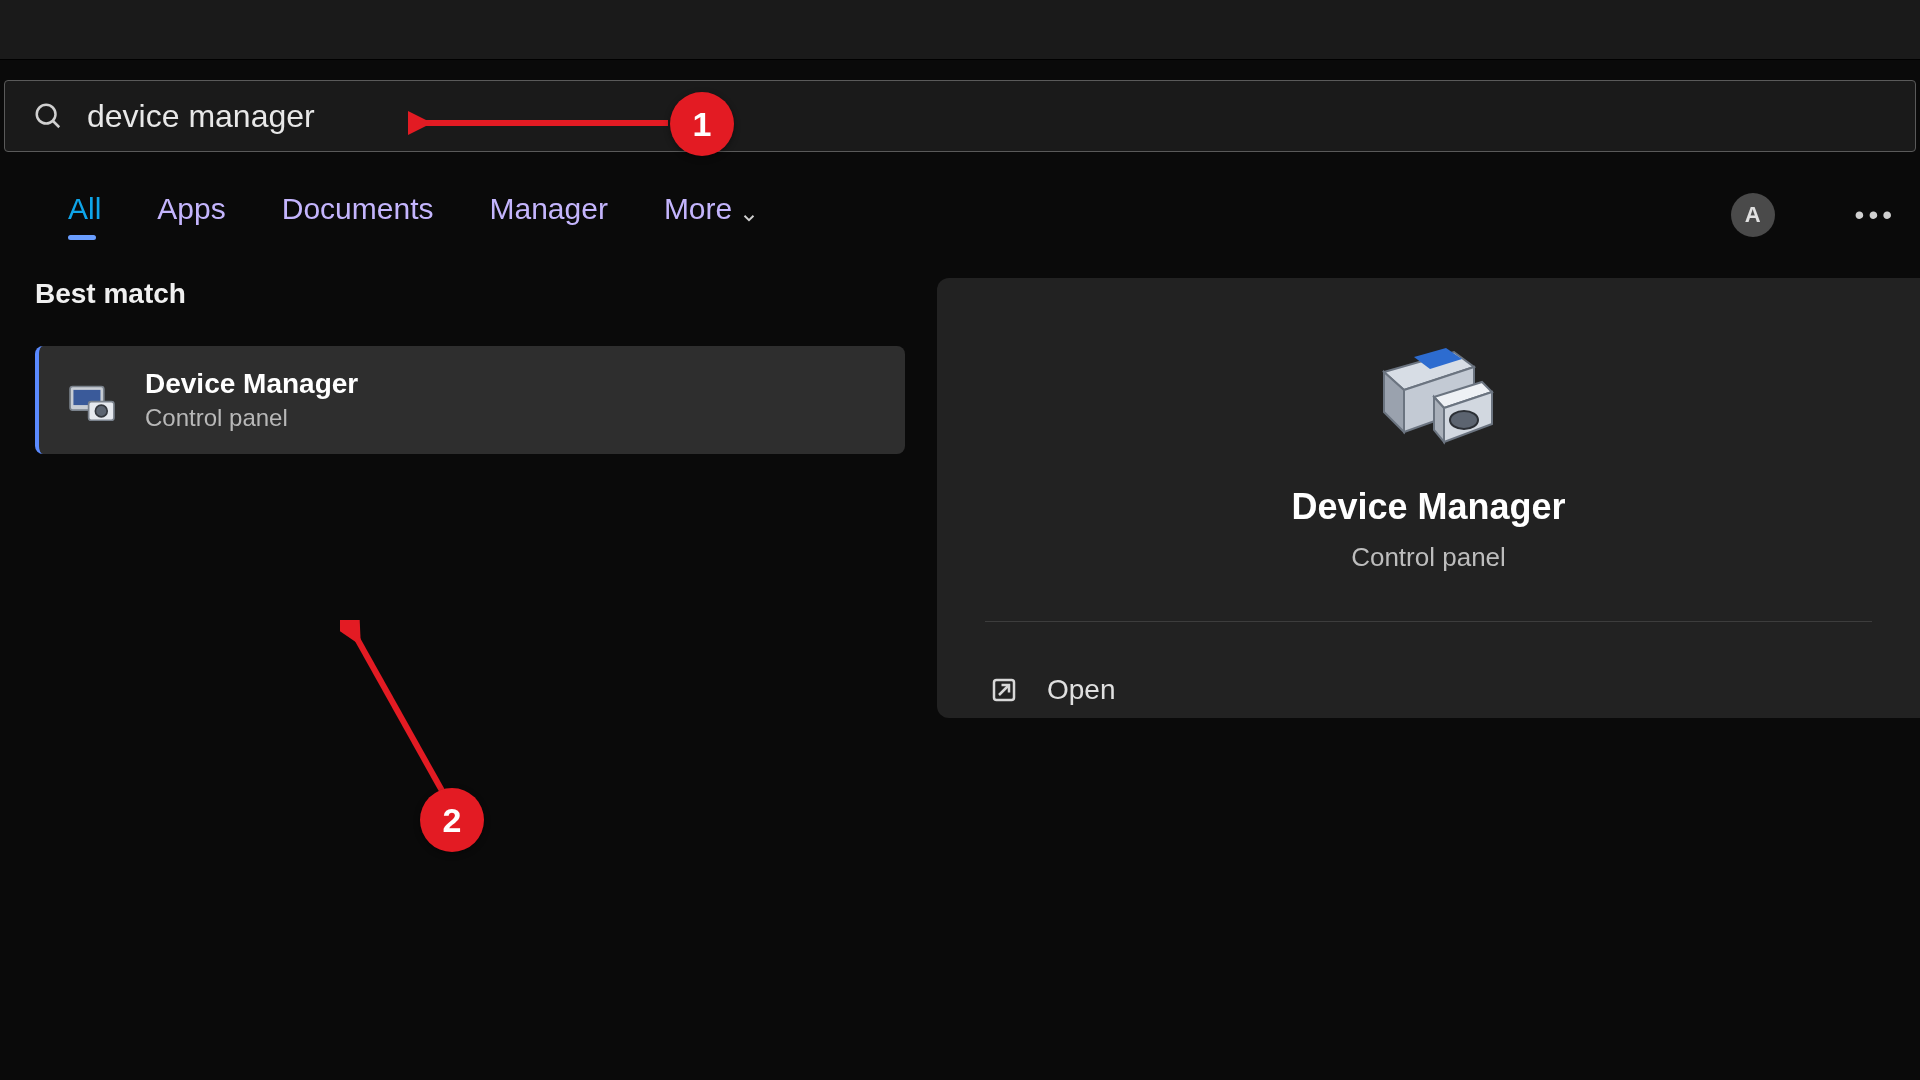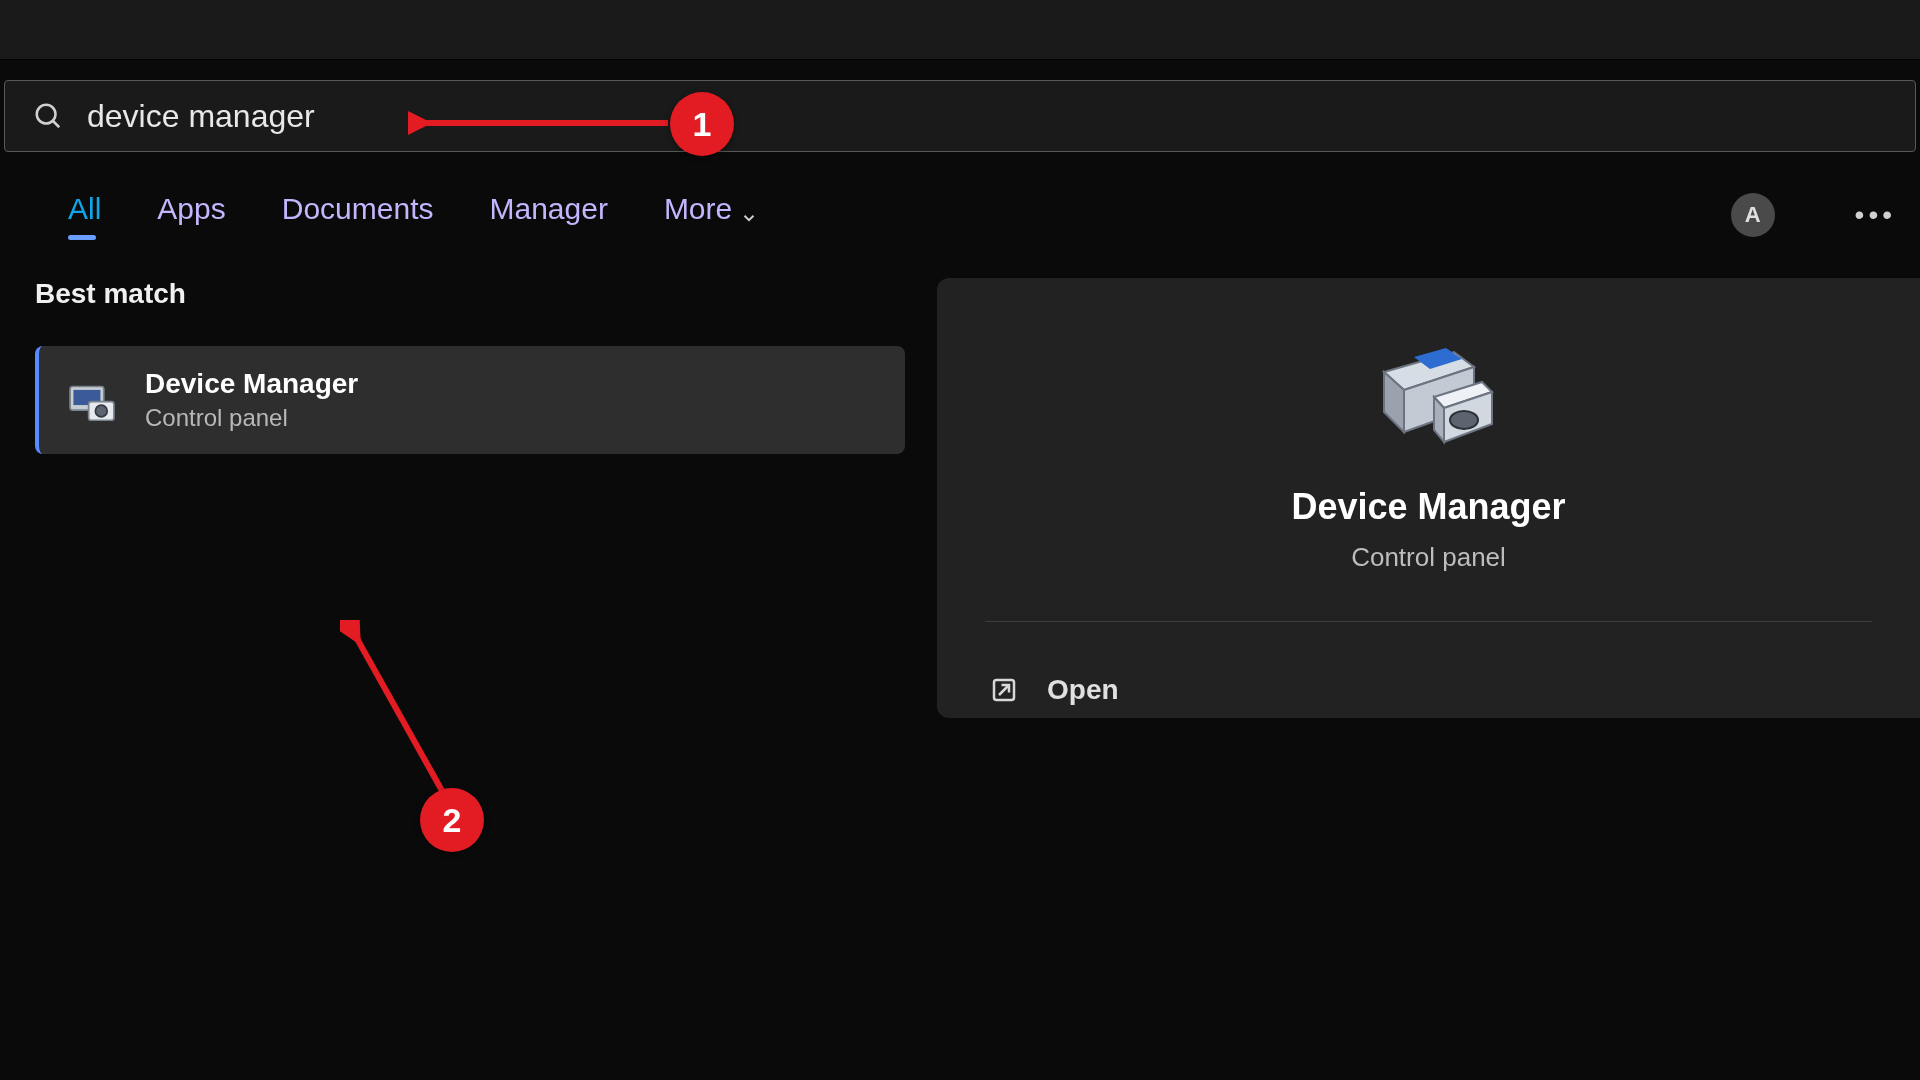--- a/index.html
+++ b/index.html
@@ -119,21 +119,21 @@
       margin-right: 0;
     }
     .detail-center {
       display: flex; flex-direction: column; align-items: center; gap: 14px;
       padding-bottom: 48px;
       border-bottom: 1px solid #3d3d3d;
     }
     .big-icon { width: 130px; height: 110px; }
     .detail-title { font-size: 36px; font-weight: 600; color: #fff; margin-top: 20px;}
     .detail-sub   { font-size: 26px; color: #bdbdbd; }
-    .action-list { padding-top: 40px; font-weight: bold; }
+    .action-list { padding-top: 40px; }
     .action-item {
       display: flex; align-items: center; gap: 28px;
       font-size: 28px; color: #e0e0e0; cursor: pointer;
       padding: 12px 4px;
     }
     .open-icon { width: 30px; height: 30px; }
     
     .annot-circle {
       position: absolute;
       width: 64px; height: 64px; border-radius: 50%;

